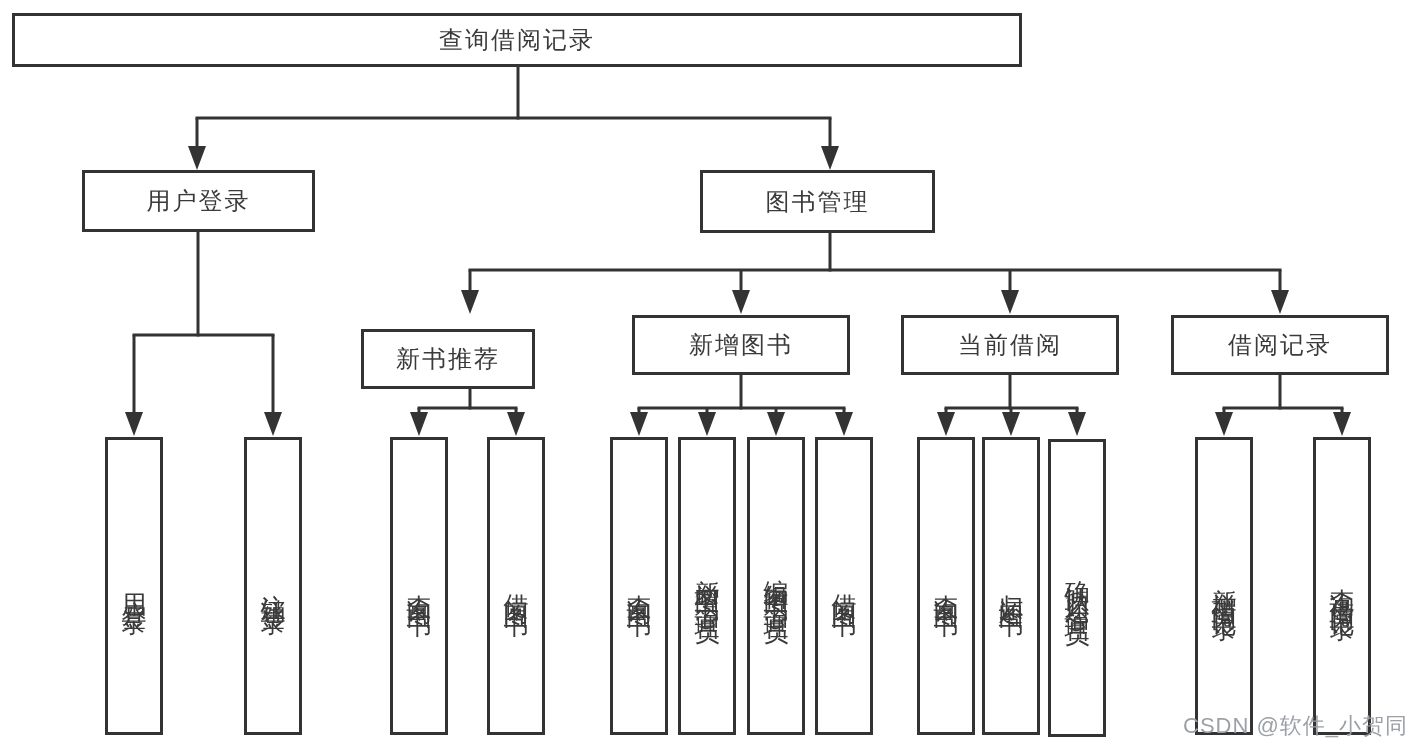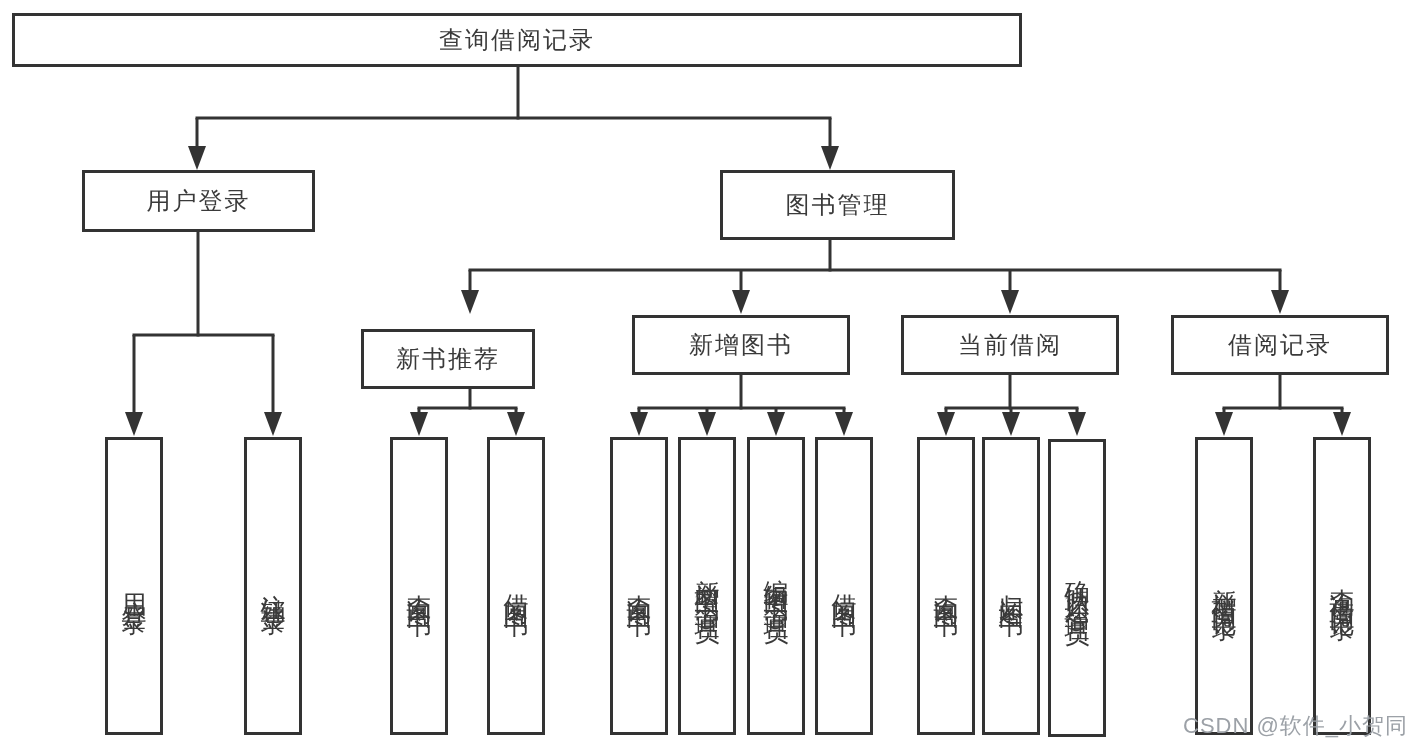--- a/index.html
+++ b/index.html
@@ -137,21 +137,21 @@
     </g>
   </svg>
 
   <div class="node hnode" style="left:12px;top:13px;width:1010px;height:54px">
     <span>查询借阅记录</span>
   </div>
 
   <div class="node hnode" style="left:82px;top:170px;width:233px;height:62px">
     <span>用户登录</span>
   </div>
-  <div class="node hnode" style="left:720px;top:170px;width:235px;height:70px">
+  <div class="node hnode" style="left:700px;top:170px;width:235px;height:63px">
     <span>图书管理</span>
   </div>
 
   <div class="node hnode" style="left:361px;top:329px;width:174px;height:60px">
     <span>新书推荐</span>
   </div>
   <div class="node hnode" style="left:632px;top:315px;width:218px;height:60px">
     <span>新增图书</span>
   </div>
   <div class="node hnode" style="left:1171px;top:315px;width:218px;height:60px">

